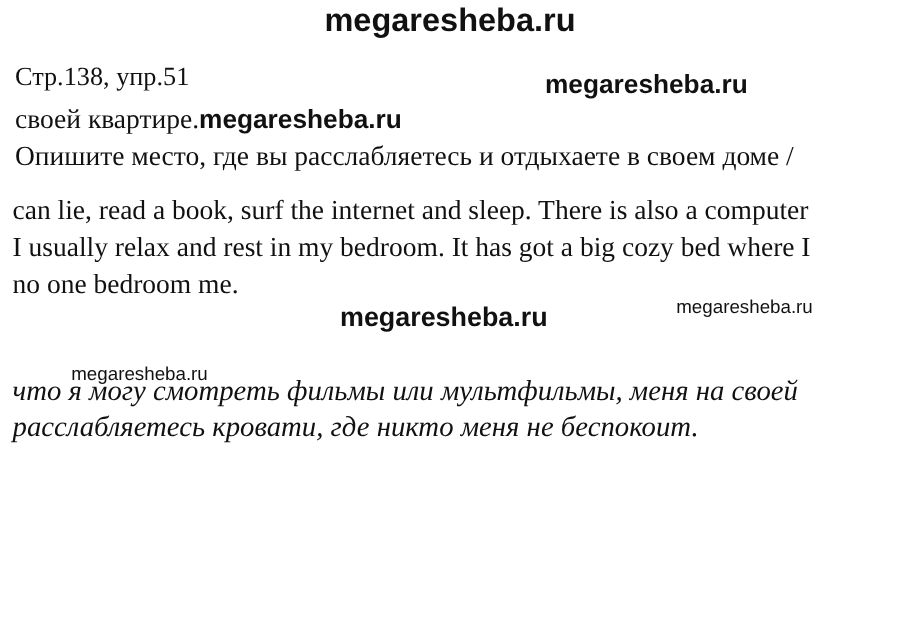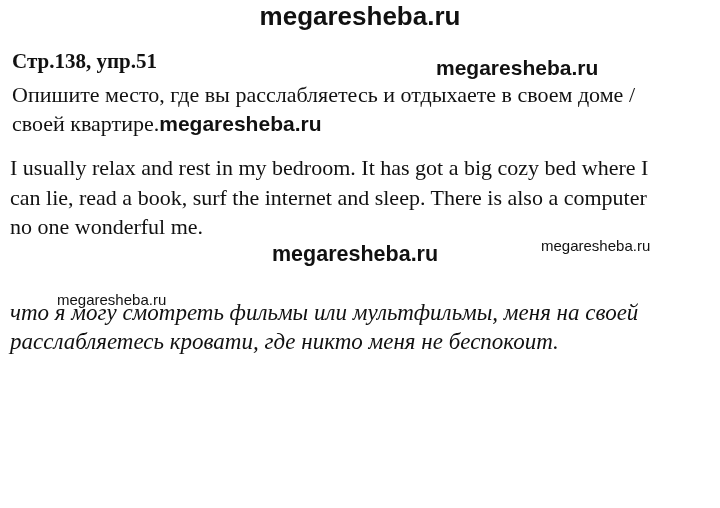--- a/index.html
+++ b/index.html
@@ -24,21 +24,21 @@
     font-family: "Liberation Sans", sans-serif;
     font-weight: bold;
     font-size: 26px;
     line-height: 30px;
   }
   .exercise-heading {
     position: absolute;
     left: 12px;
     top: 48px;
     font-family: "Liberation Serif", serif;
-    font-weight: bold;
+    font-weight: normal;
     font-size: 21px;
     line-height: 27px;
     white-space: nowrap;
   }
   .task-block {
     position: absolute;
     left: 12px;
     top: 80px;
     font-family: "Liberation Serif", serif;
     font-size: 22px;
@@ -138,28 +138,28 @@
 
 <div class="page">
 
   <div class="header-title">megaresheba.ru</div>
 
   <div class="exercise-heading">Стр.138, упр.51</div>
 
   <div class="wm wm-top-right">megaresheba.ru</div>
 
   <div class="task-block">
+    <span class="text-line"><span>своей квартире.</span><span class="wm-inline">megaresheba.ru</span></span>
     <span class="text-line">Опишите место, где вы расслабляетесь и отдыхаете в своем доме /</span>
-    <span class="text-line"><span>своей квартире.</span><span class="wm-inline">megaresheba.ru</span></span>
   </div>
 
   <div class="english-block">
+    <span class="text-line">can lie, read a book, surf the internet and sleep. There is also a computer</span>
     <span class="text-line">I usually relax and rest in my bedroom. It has got a big cozy bed where I</span>
-    <span class="text-line">can lie, read a book, surf the internet and sleep. There is also a computer</span>
-    <span class="text-line">no one wonderful me.</span>
+    <span class="text-line">no one bedroom me.</span>
   </div>
 
   <div class="wm wm-english-center">megaresheba.ru</div>
 
   <div class="wm wm-english-right">megaresheba.ru</div>
 
   <div class="wm wm-russian-top">megaresheba.ru</div>
 
   <div class="russian-block">
     <span class="text-line">что я могу смотреть фильмы или мультфильмы, меня на своей</span>

